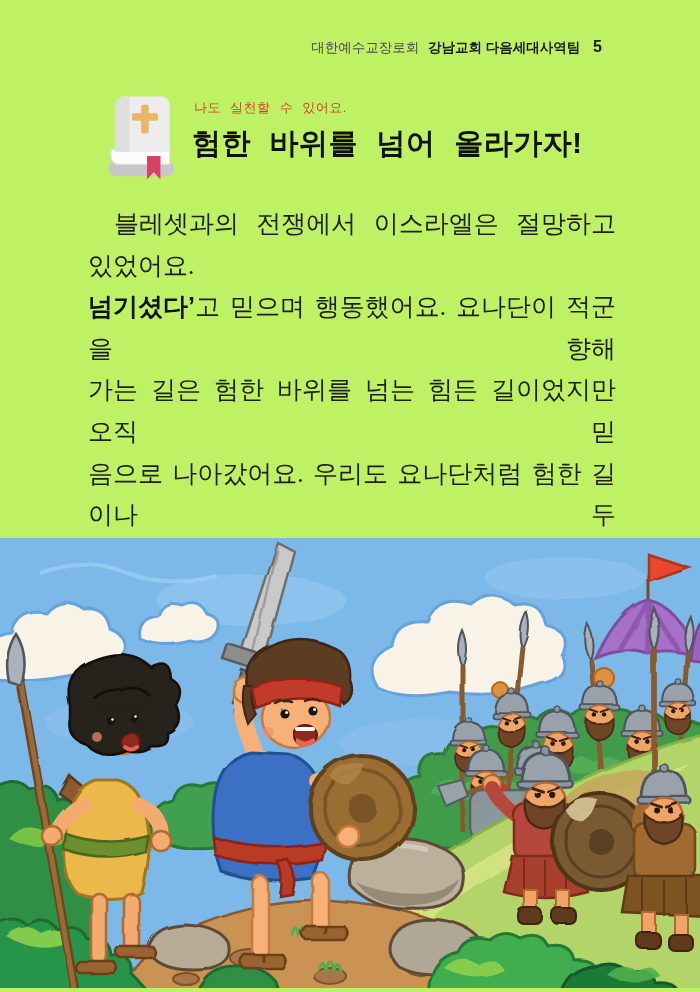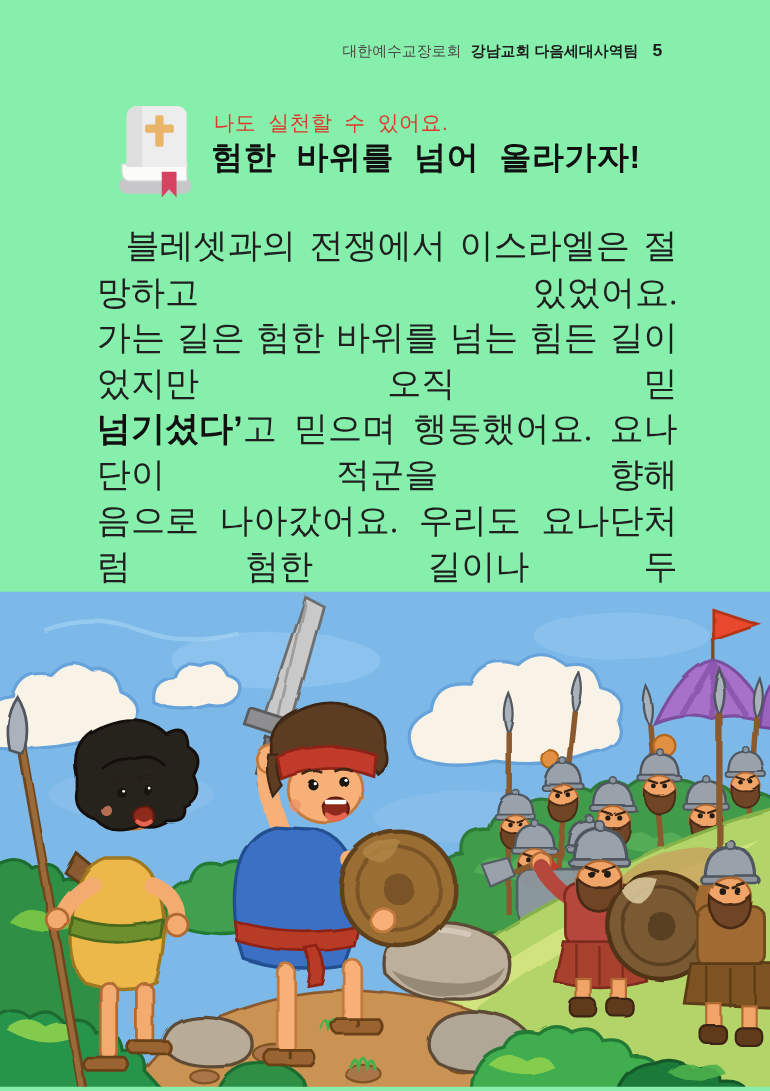--- a/index.html
+++ b/index.html
@@ -1,43 +1,43 @@
 <!DOCTYPE html>
 <html><head>
 <meta charset="utf-8">
 <style>
   * { margin:0; padding:0; box-sizing:border-box; }
   html,body { width:700px; height:992px; background:#ffffff; }
   body { position:relative; overflow:hidden;
          font-family:"Liberation Serif","DejaVu Serif",serif; color:#1f1f1f; }
 
-  .page { position:absolute; inset:0; background:#86efac;padding-left:43px; }
+  .page { position:absolute; inset:0; background:#bef264;padding-left:43px; }
 
   
   .header { position:absolute; top:38px; right:98px;
             font-family:"Liberation Sans","DejaVu Sans",sans-serif;
             font-size:13.5px; color:#3a3a3a; white-space:nowrap; }
   .hdr-prefix { font-weight:400; color:#4a4a4a; }
   .hdr-org    { font-weight:700; color:#1c1c1c; margin-left:5px; }
   .hdr-page   { font-weight:700; font-size:16px; color:#1c1c1c; margin-left:9px; }
 
   
   .book-icon { position:absolute; left:100px; top:88px; width:84px; height:100px; }
   .kicker { position:absolute; left:194px; top:99px;
             font-family:"Liberation Sans","DejaVu Sans",sans-serif;
-            font-size:19px; font-weight:500; color:#e0372c;
+            font-size:13px; font-weight:500; color:#e0372c;
             letter-spacing:.5px; word-spacing:5px; white-space:nowrap; }
   .title  { position:absolute; left:192px; top:124px;
             font-family:Liberation Sans, sans-serif;
             font-size:29px; font-weight:800; color:#111111;
             letter-spacing:.5px; word-spacing:10px; white-space:nowrap; }
 
   
   .body-text { position:absolute; left:88px; top:203px; width:528px;
-               font-size:31px; line-height:41.6px; color:#1f1f1f; }
+               font-size:25px; line-height:41.6px; color:#1f1f1f; }
   .line { text-align:justify; text-align-last:justify; word-spacing:2px; }
   .line.indent { text-indent:26px; }
   .line.last { text-align-last:left; }
   .seg-bold { font-family:"Liberation Sans","DejaVu Sans",sans-serif;
               font-weight:700; color:#111; }
 
   
   .illustration { position:absolute; left:0; top:538px; width:700px; height:450px; }
   .illustration svg { display:block; width:700px; height:450px; }
 </style>
@@ -62,22 +62,22 @@
       <rect x="49" y="13" width="9" height="34" rx="2"></rect>
       <rect x="38" y="23" width="31" height="9" rx="2"></rect>
     </g>
   </svg>
 
   <div class="kicker">나도 실천할 수 있어요.</div>
   <div class="title">험한 바위를 넘어 올라가자!</div>
 
   <div class="body-text">
     <div class="line indent"><span>블레셋과의 전쟁에서 이스라엘은 절망하고 있었어요.</span><span class="seg-bold"></span><span></span></div>
+    <div class="line"><span></span><span class="seg-bold">넘기셨다’</span><span>고 믿으며 행동했어요. 요나단이 적군을 향해</span></div>
     <div class="line"><span>가는 길은 험한 바위를 넘는 힘든 길이었지만 오직 믿</span><span class="seg-bold"></span><span></span></div>
-    <div class="line"><span></span><span class="seg-bold">넘기셨다’</span><span>고 믿으며 행동했어요. 요나단이 적군을 향해</span></div>
     <div class="line"><span>음으로 나아갔어요. 우리도 요나단처럼 험한 길이나 두</span><span class="seg-bold"></span><span></span></div>
     <div class="line"><span>려움이 있어도 용감하게 </span><span class="seg-bold">‘올라가자’</span><span>라고 말할 수 있는</span></div>
     <div class="line last"><span>믿음의 사람이 되어야 해요.</span><span class="seg-bold"></span><span></span></div>
   </div>
 
   <div class="illustration">
   <svg viewBox="0 0 700 450" preserveAspectRatio="none" aria-hidden="true">
     <defs>
       <filter id="rough" x="-5%" y="-5%" width="110%" height="110%">
         <feTurbulence type="fractalNoise" baseFrequency="0.014 0.02" numOctaves="2" seed="7" result="n"></feTurbulence>

